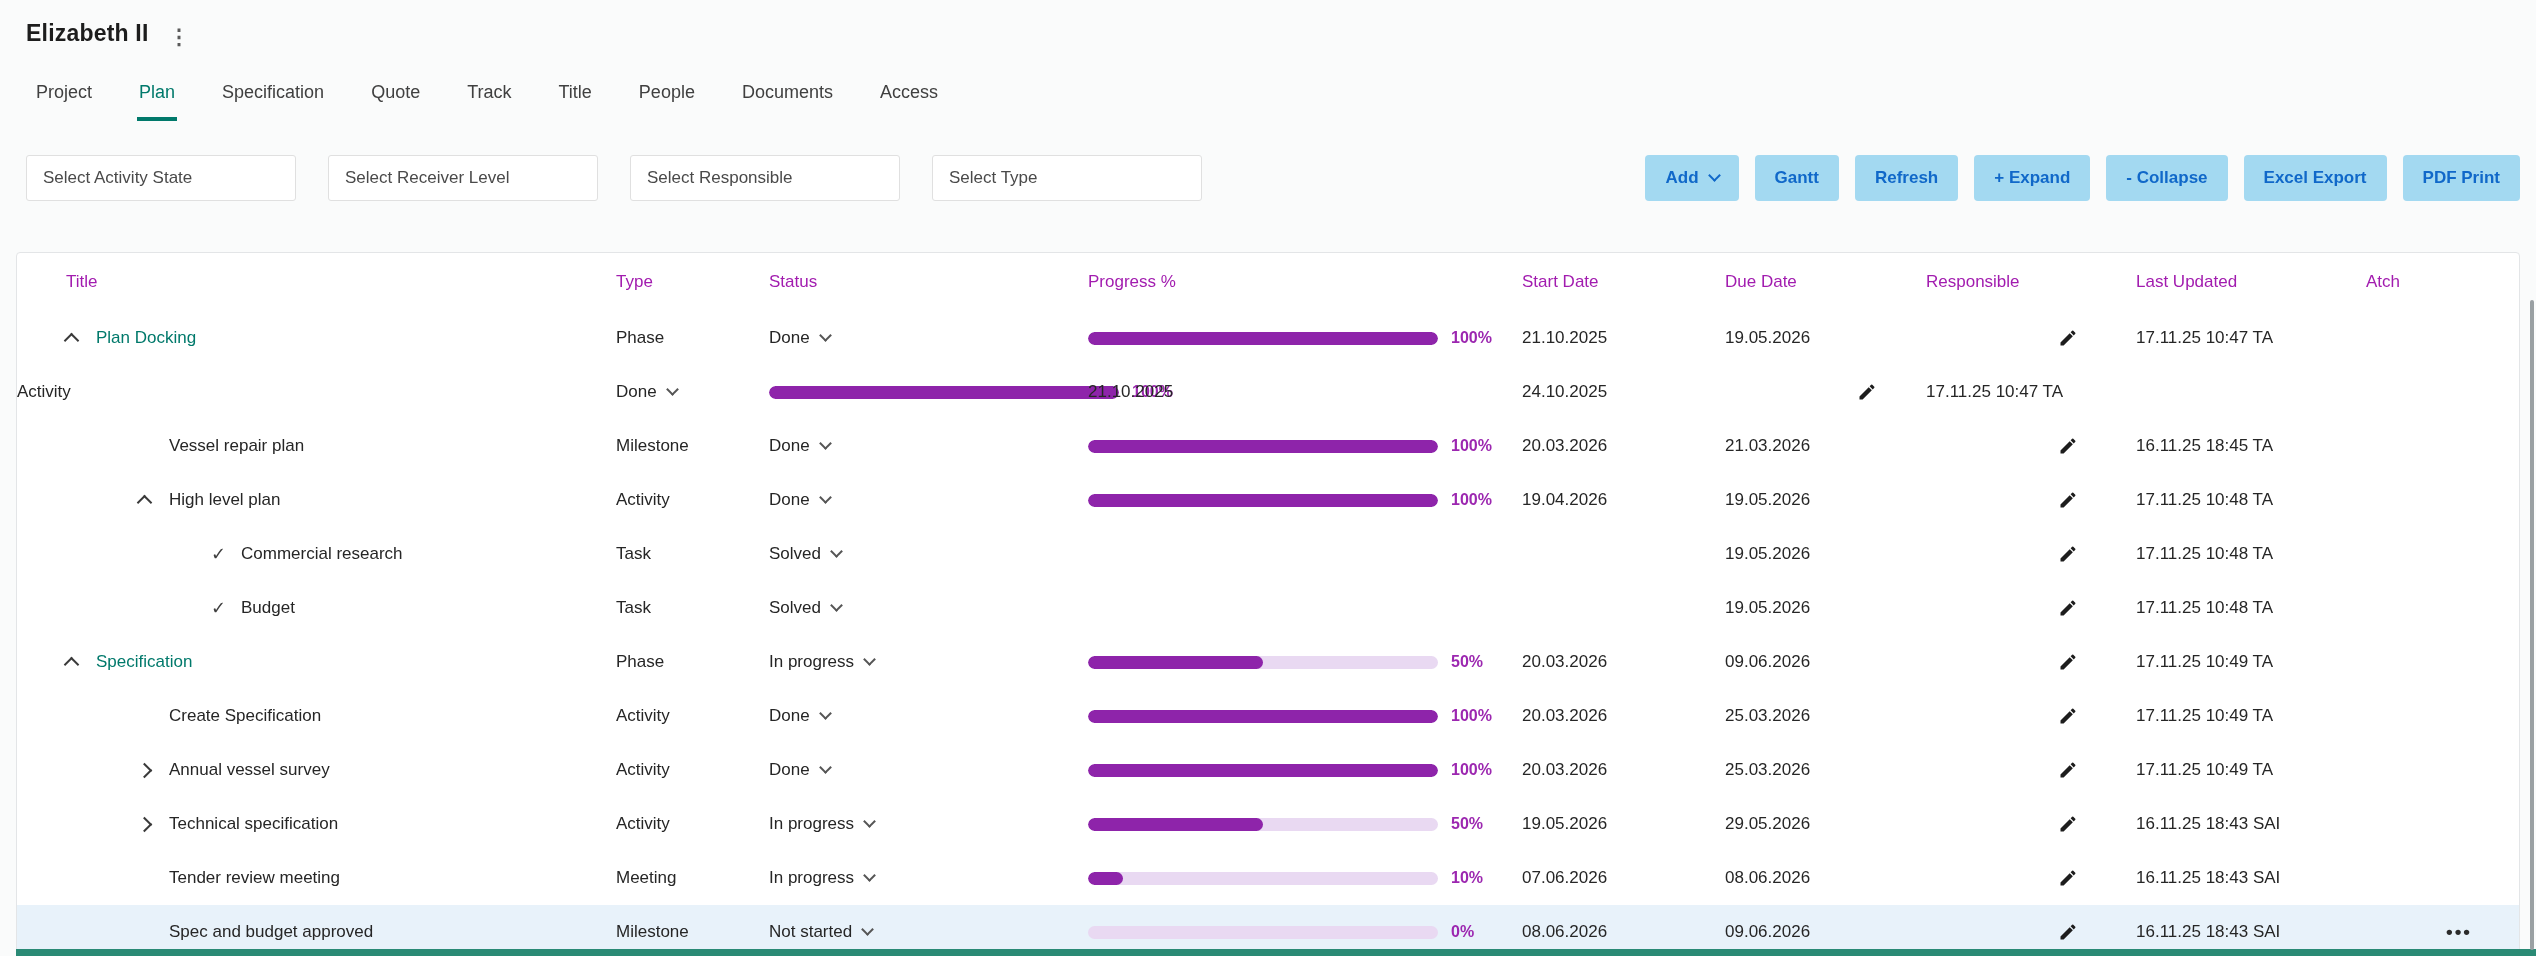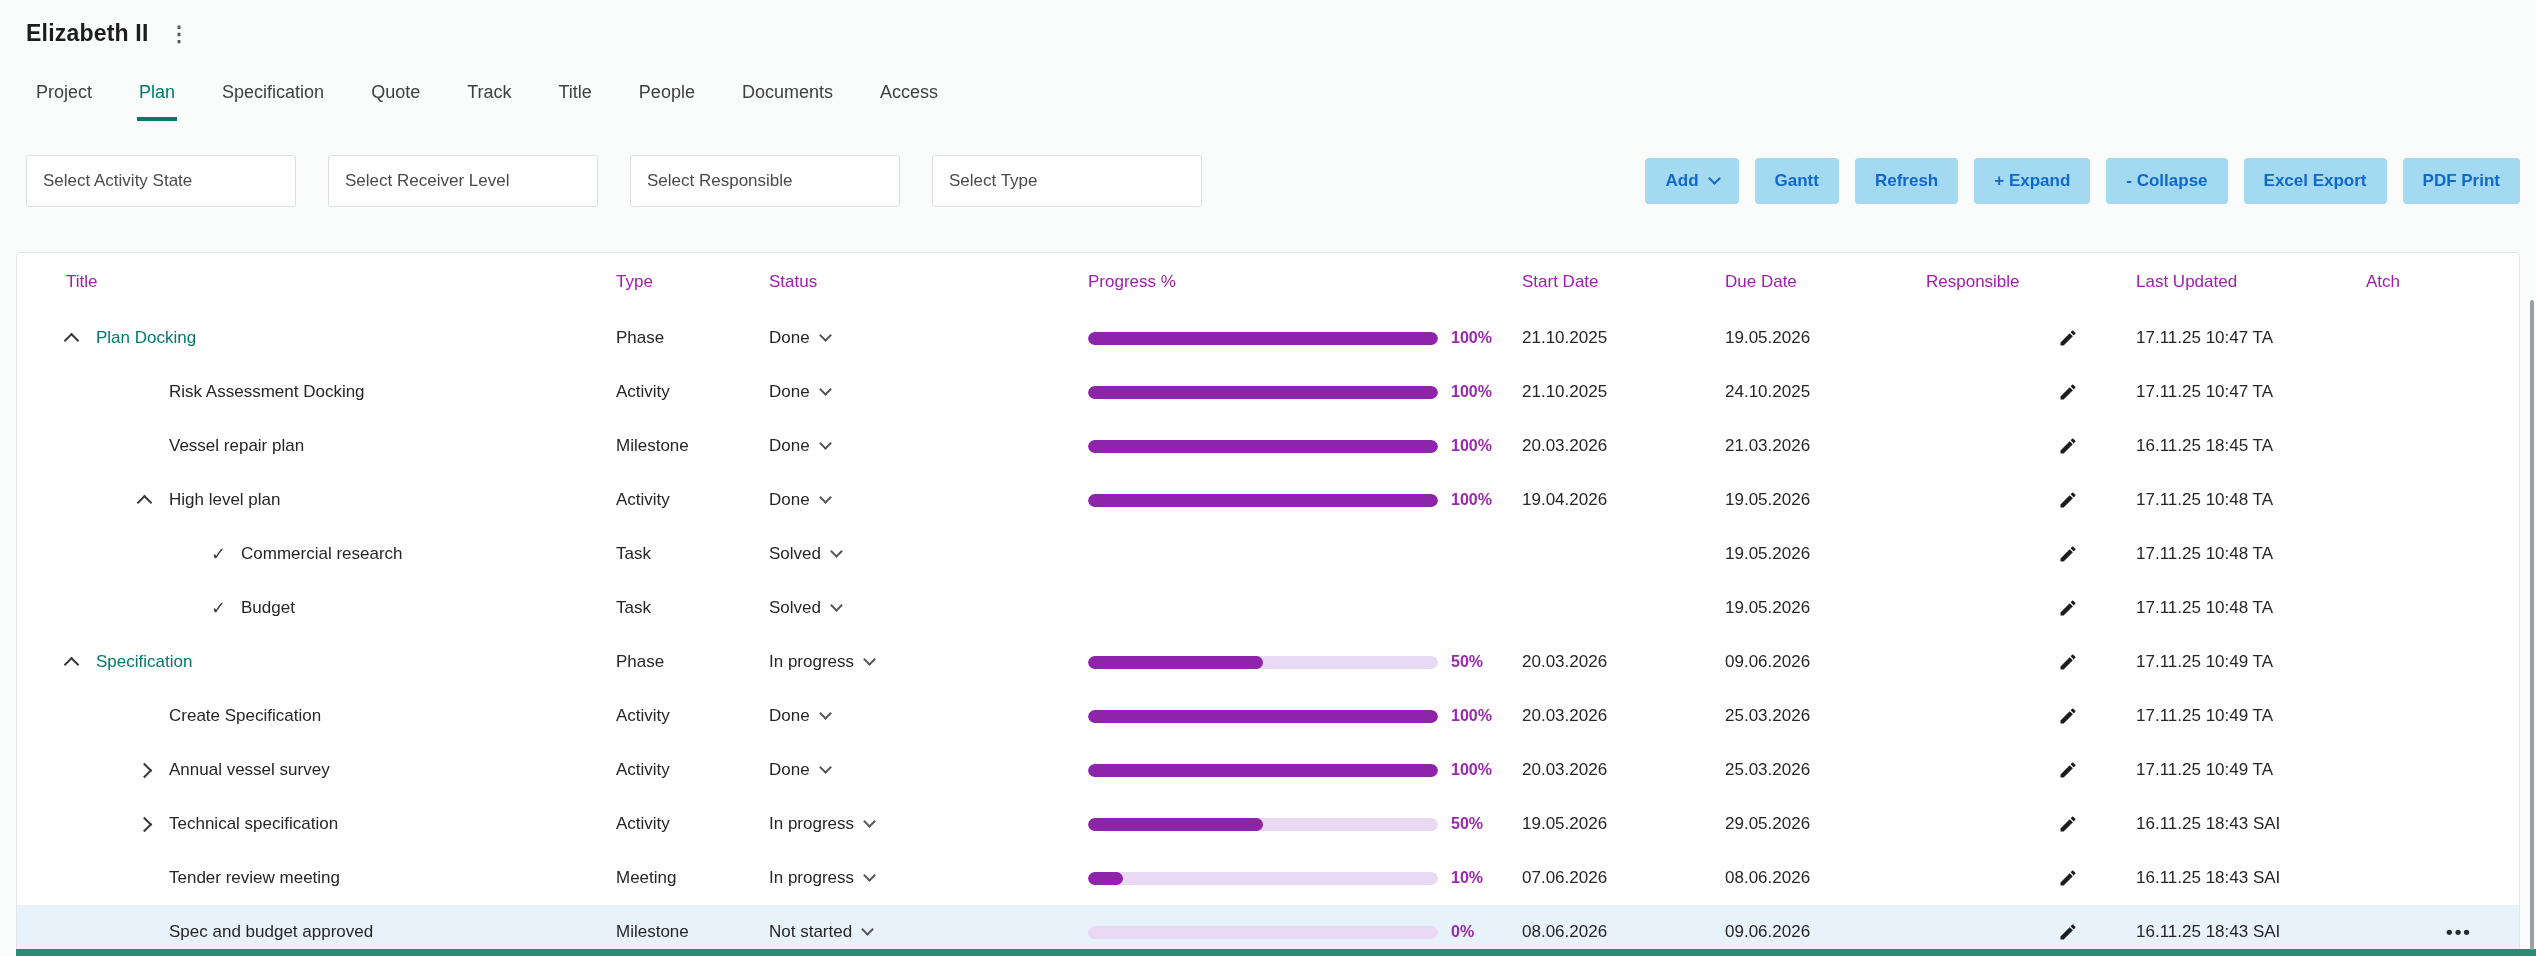--- a/index.html
+++ b/index.html
@@ -5,31 +5,31 @@
 <style>
   *{margin:0;padding:0;box-sizing:border-box}
   html,body{width:2536px;height:956px;overflow:hidden}
   body{
     font-family:"Liberation Sans",sans-serif;
     background:#fafbfb;
     color:#2a2a2a;
     position:relative;
   }
   
-  .title-row{position:absolute;top:20px;left:26px;display:flex;align-items:center;gap:20px}
+  .title-row{position:absolute;top:20px;left:26px;display:flex;align-items:flex-end;gap:20px}
   .title-row h1{font-size:23px;font-weight:700;color:#1d1d1d;letter-spacing:.2px}
   .kebab{font-size:21px;color:#5a5a5a;font-weight:700;cursor:pointer;line-height:1}
   
   .tabs{position:absolute;top:78px;left:34px;display:flex;gap:43px}
   .tab{font-size:18px;color:#404040;padding:4px 2px 14px 2px;border-bottom:4px solid transparent;cursor:pointer;white-space:nowrap}
   .tab.active{color:var(--accent-teal,#00796b);border-bottom-color:var(--accent-teal,#00796b)}
   
   .filter-row{position:absolute;top:155px;left:26px;right:16px;display:flex;justify-content:space-between;align-items:center}
   .filters{display:flex;gap:32px}
-  .select{width:270px;height:52px;background:#fff;border:1px solid #e0e0e0;border-radius:3px;
+  .select{width:270px;height:46px;background:#fff;border:1px solid #e0e0e0;border-radius:3px;
           display:flex;align-items:center;padding-left:16px;font-size:17px;color:#4a4a4a;cursor:pointer}
   .actions{display:flex;gap:16px}
   .btn{height:46px;background:var(--button-bg,#a3d9f1);color:var(--button-text,#1068c9);
        border-radius:4px;display:flex;align-items:center;gap:11px;padding:0 20px;
        font-size:17px;font-weight:700;cursor:pointer;white-space:nowrap}
   
   .chev{display:inline-block;width:11px;height:11px;border-right:2px solid currentColor;border-bottom:2px solid currentColor}
   .chev.down{transform:rotate(45deg);margin-top:-5px}
   .chev.up{transform:rotate(-135deg);margin-top:5px}
   .chev.right{transform:rotate(-45deg)}
@@ -154,24 +154,20 @@
           <span class="pencil">
             <svg width="20" height="20" viewBox="0 0 24 24" fill="#1d1d1d">
               <path d="M3 17.25V21h3.75L17.81 9.94l-3.75-3.75L3 17.25zM20.71 7.04a1 1 0 0 0 0-1.41l-2.34-2.34a1 1 0 0 0-1.41 0l-1.83 1.83 3.75 3.75 1.83-1.83z"></path>
             </svg>
           </span>
         </div>
         <div class="td">17.11.25 10:47 TA</div>
         <div class="td atch"></div>
       </div>
       <div class="tr">
-        <div class="td title ind1">
-          <span class="marker"></span>
-          <span class="rowtitle">Risk Assessment Docking</span>
-        </div>
         <div class="td type">Activity</div>
         <div class="td status">
           <span>Done</span>
           <span class="chev down sm"></span>
         </div>
         <div class="td progress">
           <div class="track">
             <div class="fill" style="width: 100%;"></div>
           </div>
           <span class="pct">100%</span>

